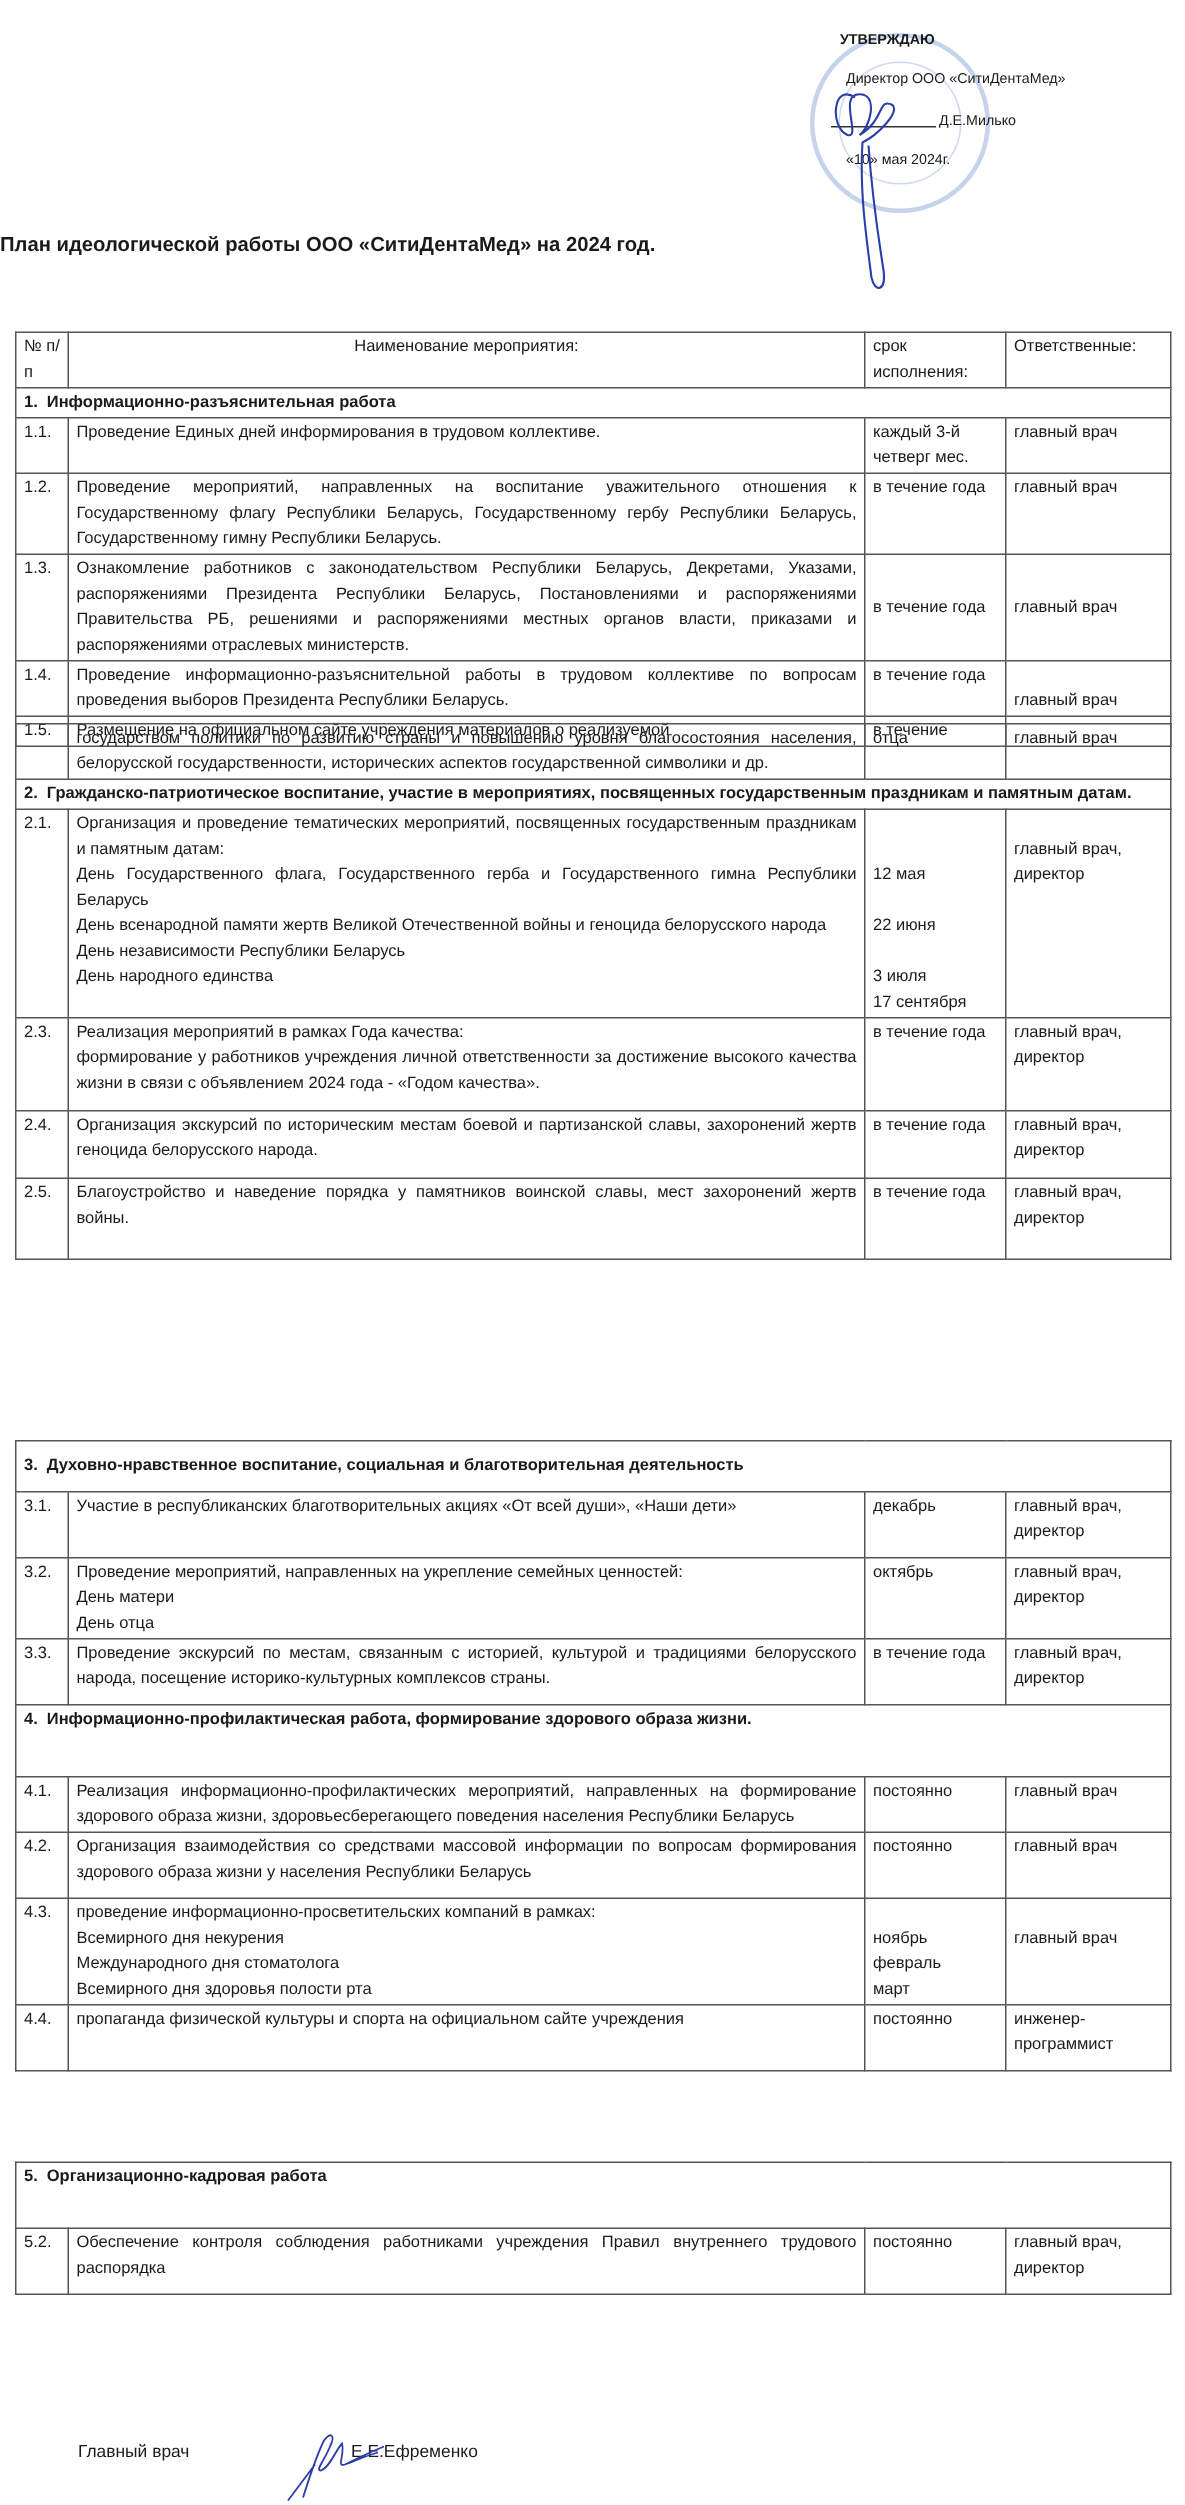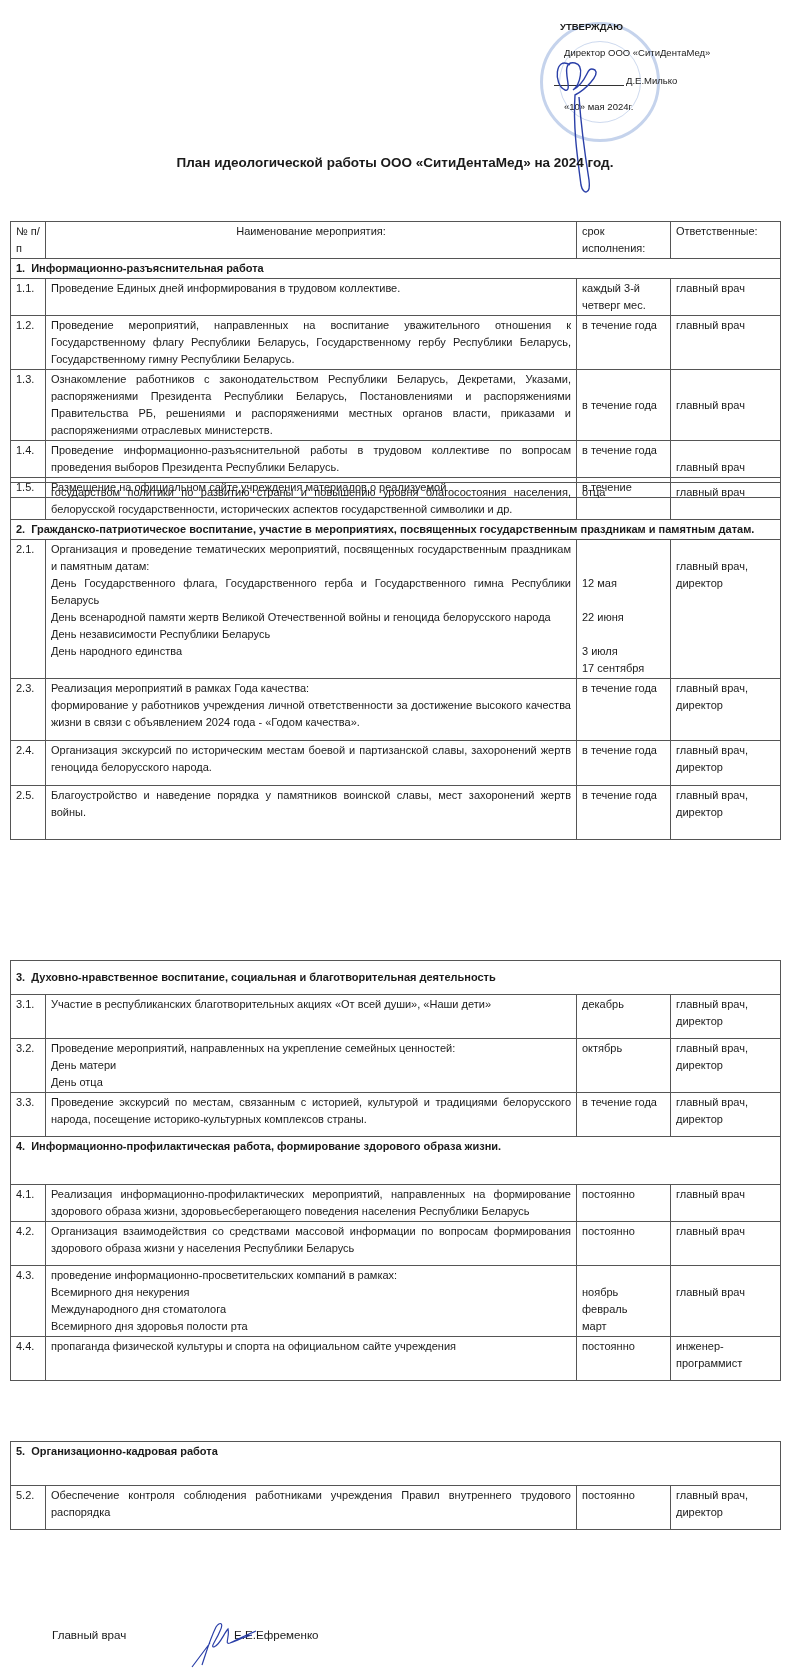--- a/index.html
+++ b/index.html
@@ -11,21 +11,21 @@
   .approve .a-pos { left: 4px; top: 26px; }
   .approve .a-sign { left: -6px; top: 54px; }
   .approve .a-sign .line { display: inline-block; width: 70px; border-bottom: 1px solid #333; vertical-align: -2px; margin-right: 2px; }
   .approve .a-date { left: 4px; top: 80px; }
   .stamp { position: absolute; left: 540px; top: 22px; width: 120px; height: 120px; border-radius: 50%;
            border: 3px solid rgba(90,130,200,0.35); box-sizing: border-box; }
   .stamp::after { content: ""; position: absolute; left: 16px; top: 16px; right: 16px; bottom: 16px;
            border-radius: 50%; border: 1.5px solid rgba(90,130,200,0.3); }
   .sig-svg { position: absolute; pointer-events: none; }
 
-  .doc-title { position: absolute; left: 0; width: 790px; top: 155px; text-align: center;
+  .doc-title { position: absolute; left: 0; width: 790px; top: 155px; text-align: left;
                font-weight: bold; font-size: 13.5px; }
 
   table.seg { position: absolute; left: 10px; width: 770px; border-collapse: collapse; table-layout: fixed;
               font-size: 11px; line-height: 17px; }
   table.seg td { border: 1.3px solid #555; vertical-align: top; padding: 1px 5px 1px 5px; }
   col.c1 { width: 35px; } col.c2 { width: 531px; } col.c3 { width: 94px; } col.c4 { width: 110px; }
   td.num { padding-left: 3px; padding-right: 2px; }
   td.desc { text-align: justify; }
   td.hdr-center { text-align: center; }
   td.section { font-weight: bold; padding-left: 24px; }

